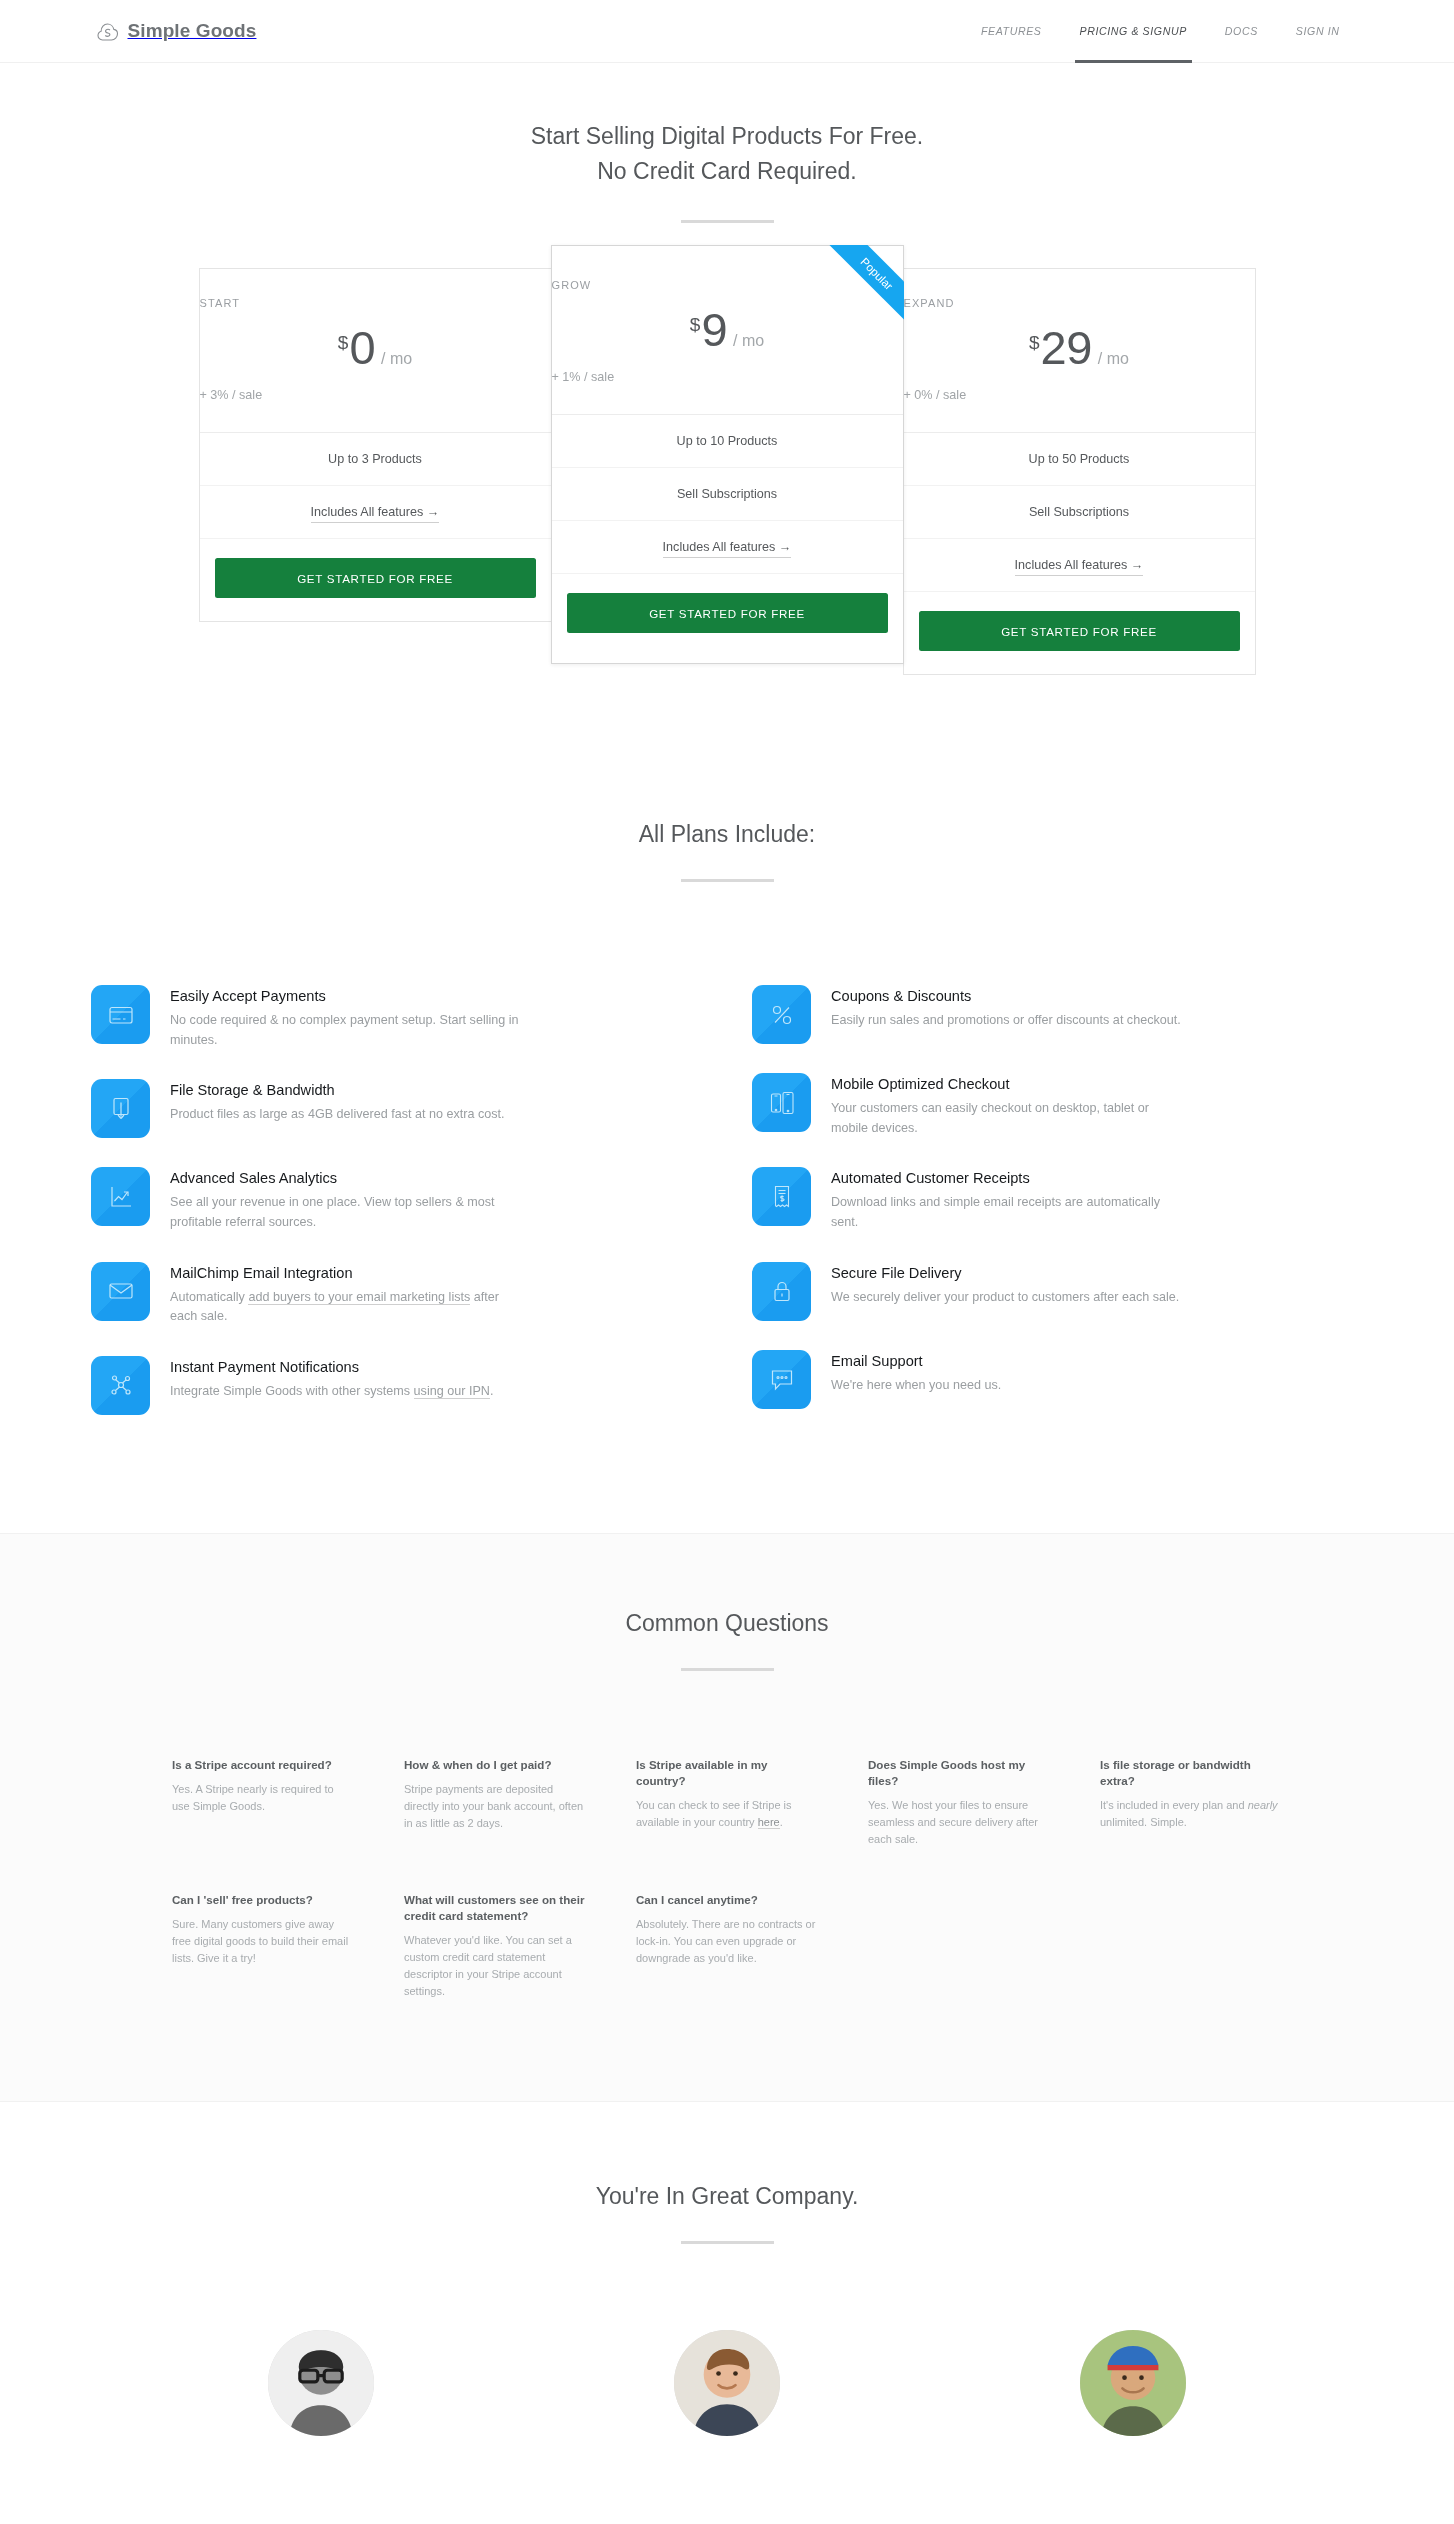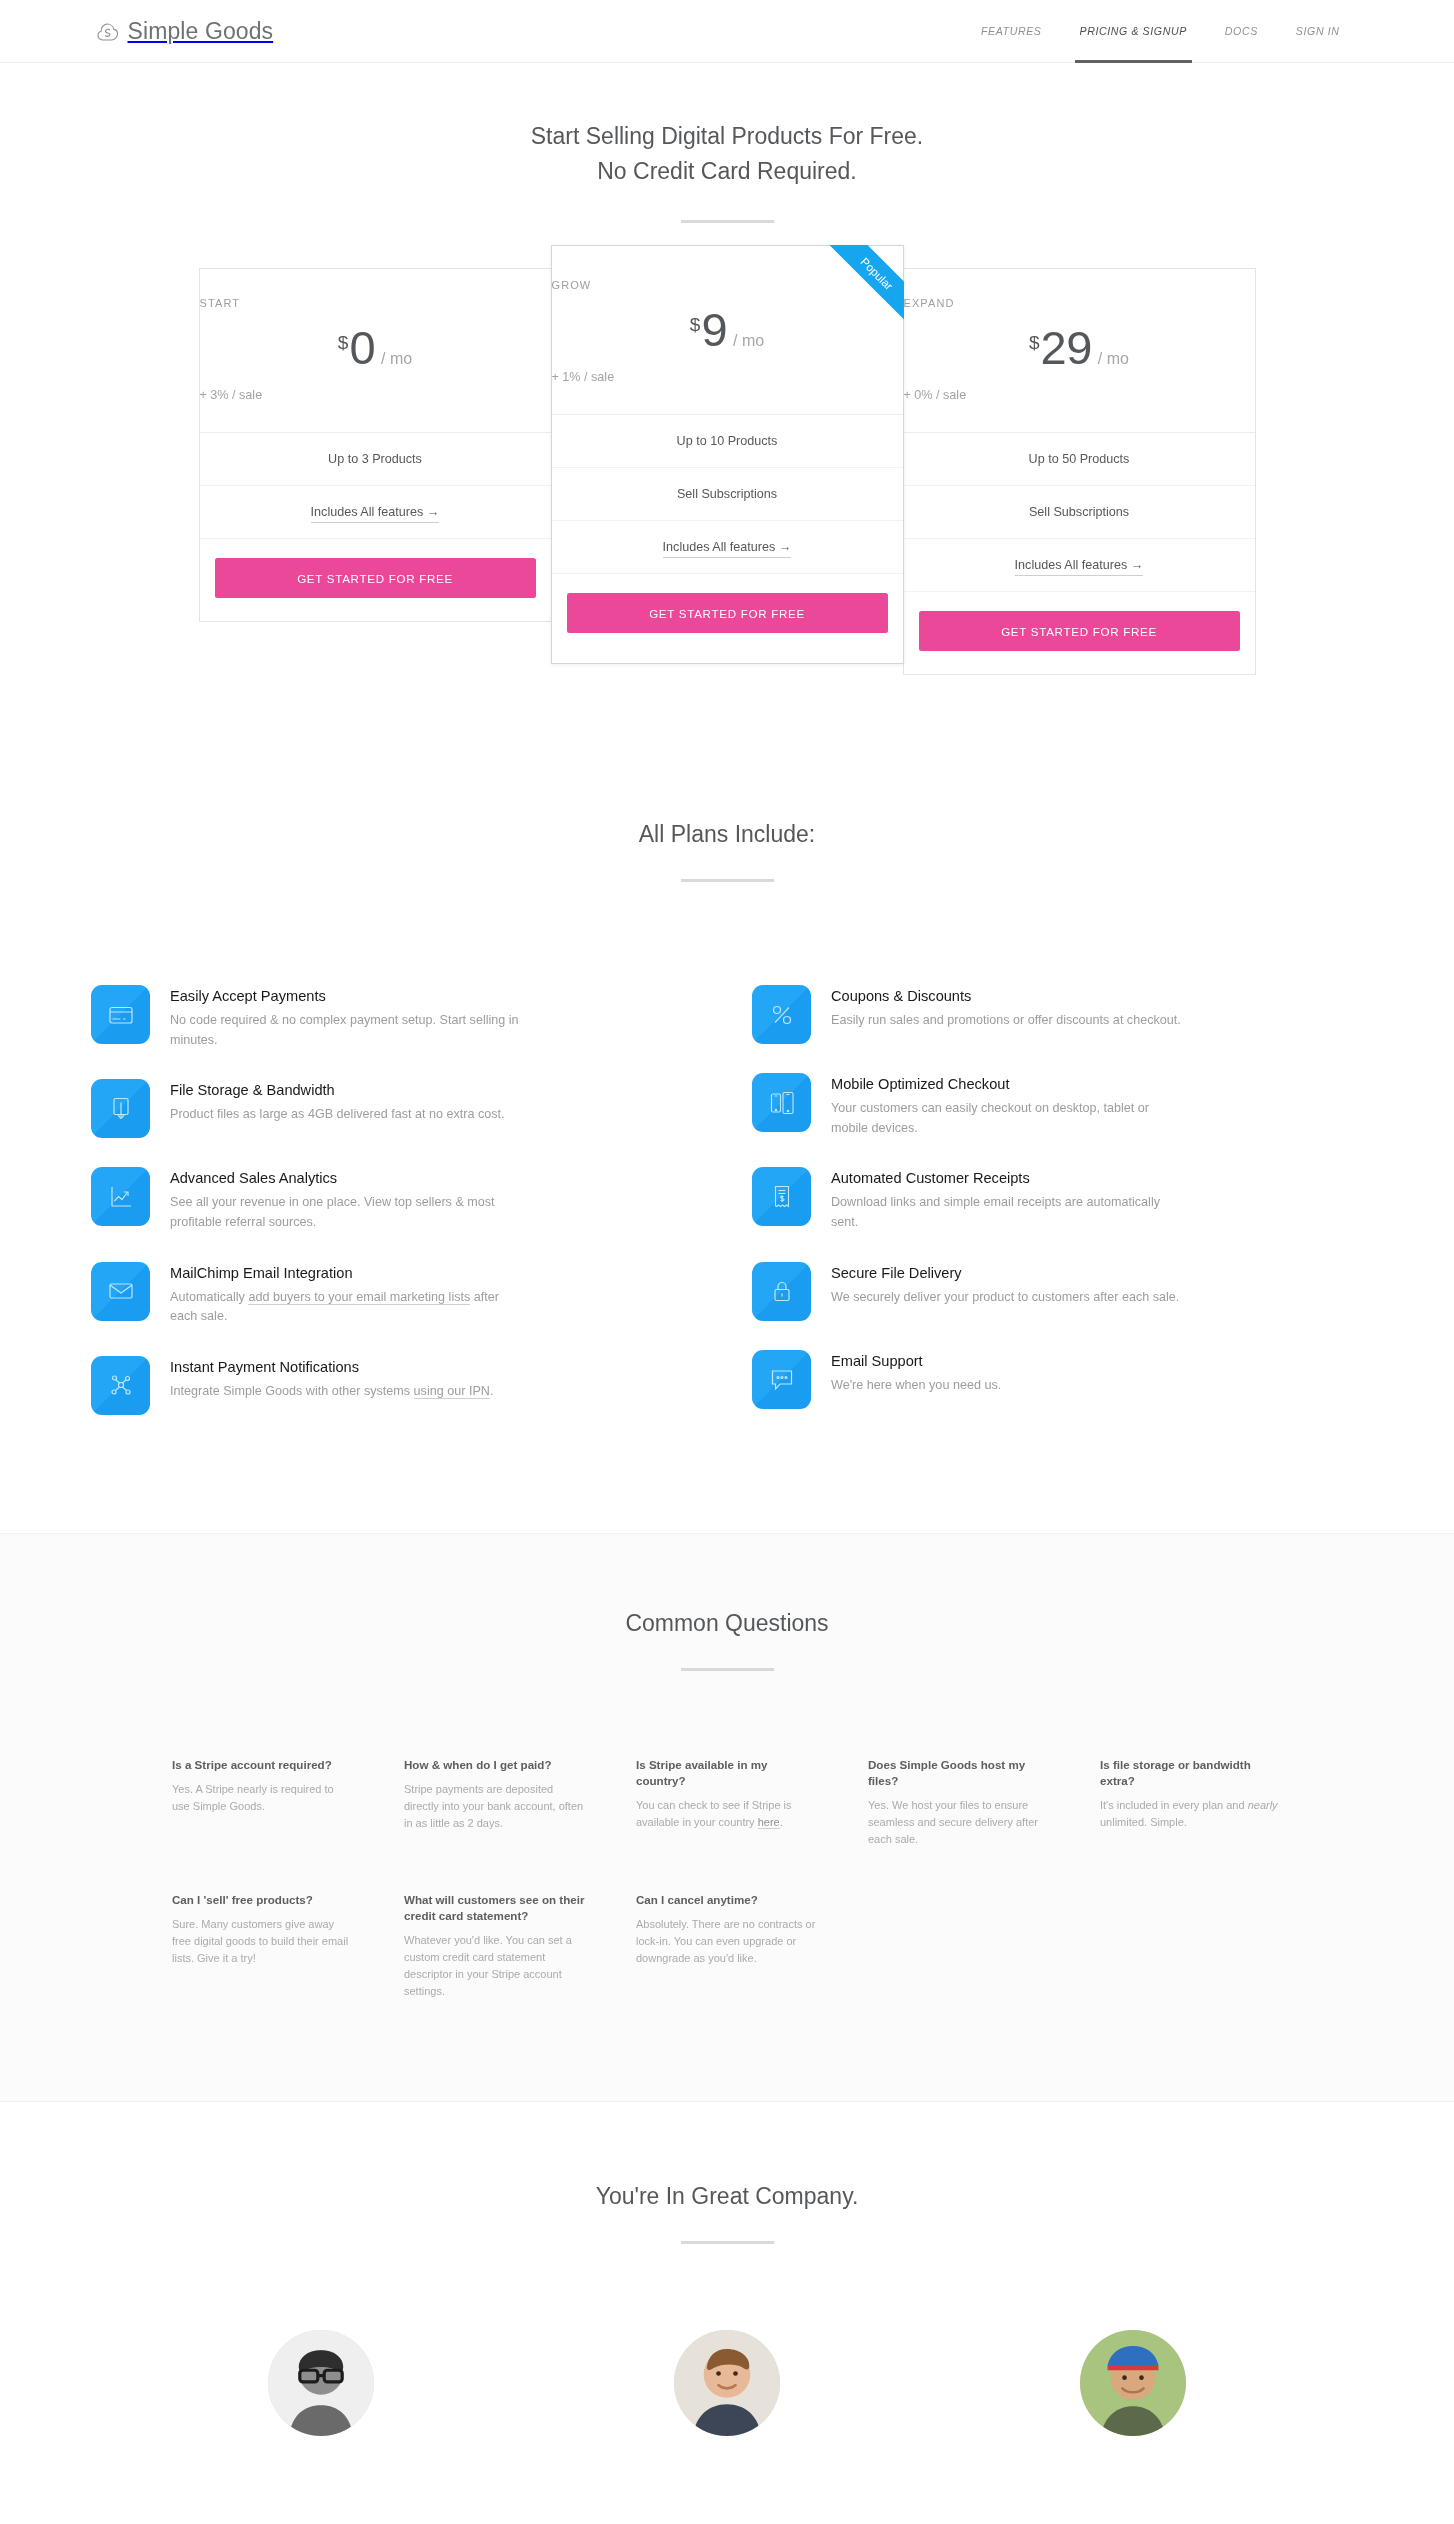--- a/index.html
+++ b/index.html
@@ -18,21 +18,21 @@
     border-bottom: 1px solid #f0f0f0;
     position: relative;
     background: #fff;
   }
   .header-inner {
     width: 1313px; margin: 0 auto; height: 100%;
     display: flex; align-items: center; justify-content: space-between;
   }
   .brand { display: flex; align-items: center; gap: 9px; padding-left: 25px; }
   .brand-mark { width: 23px; height: 23px; flex: 0 0 auto; }
-  .brand-name { font-size: 23px; color: #6e7276; font-weight: 400; letter-spacing: 0.1px; }
+  .brand-name { font-size: 19px; color: #6e7276; font-weight: 700; letter-spacing: 0.1px; }
   nav.main-nav { display: flex; align-items: center; gap: 0; padding-right: 25px; height: 100%; font-style: italic; }
   nav.main-nav .nav-item {
     font-size: 10.6px; color: #8d9195; letter-spacing: 0.6px;
     padding: 0 19px; height: 100%; display: flex; align-items: center;
     position: relative; text-decoration: none; white-space: nowrap;
   }
   nav.main-nav .nav-item.active { color: #4a4d50; }
   nav.main-nav .nav-item.active::after {
     content:""; position: absolute; left: 14px; right: 14px; bottom: -1px;
     height: 3.5px; background: #5e6266;
@@ -77,21 +77,21 @@
   }
   .plan-feature:last-of-type { border-bottom: 1px solid #f2f2f2; }
   .plan-feature a {
     color: #55585b; text-decoration: none;
     border-bottom: 1.5px solid #cfcfcf; padding-bottom: 3px;
   }
   .plan-cta-wrap { padding: 19px 15px 23px; }
   .plan.featured .plan-cta-wrap { padding: 19px 15px 30px; }
   .cta-btn {
     display: block; width: 100%;
-    background: #ec4899; color: #fff;
+    background: #15803d; color: #fff;
     border: none; border-radius: 2.5px;
     font-family: inherit; font-size: 11.6px; letter-spacing: 0.7px;
     padding: 13.6px 0; cursor: pointer; text-align: center;
   }
   .ribbon {
     position: absolute; top: -1px; right: -1px;
     width: 76px; height: 76px; overflow: hidden; z-index: 8; pointer-events: none;
   }
   .ribbon span {
     position: absolute; display: block;

